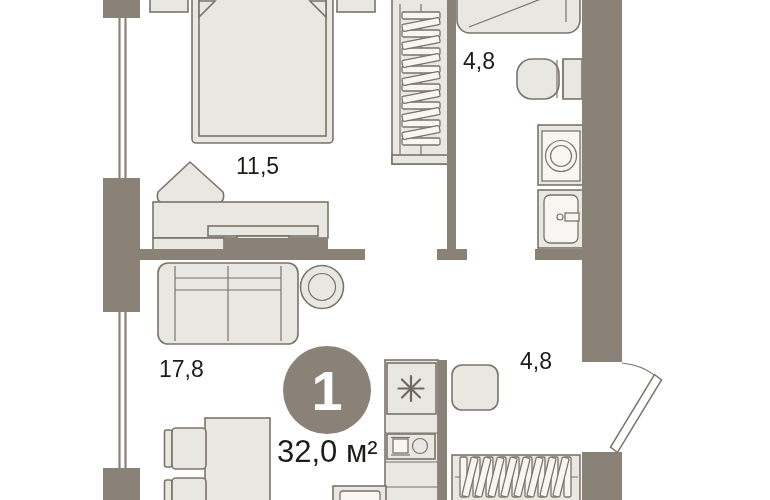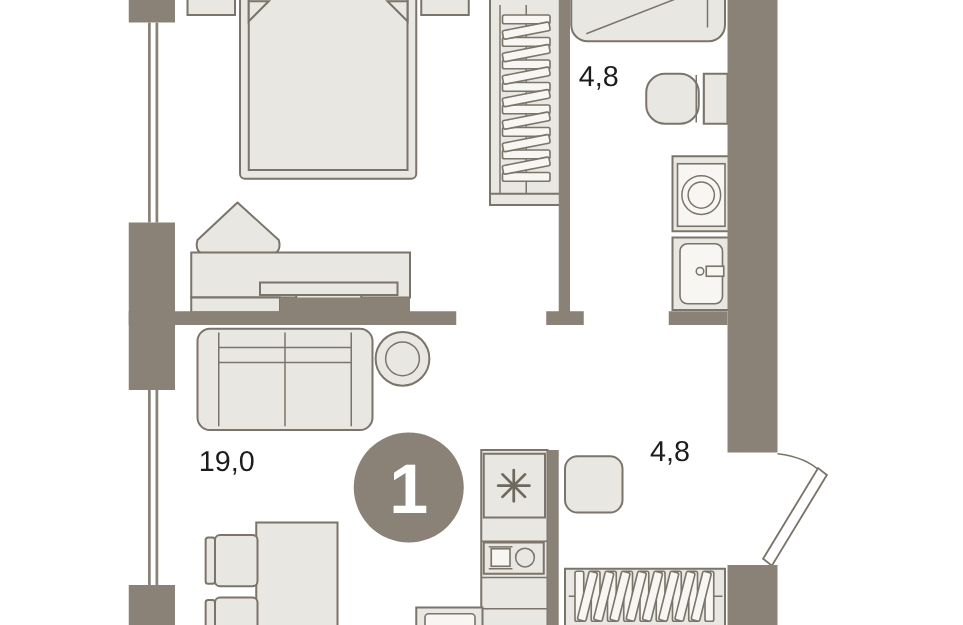--- a/index.html
+++ b/index.html
@@ -179,19 +179,21 @@
       <rect class="w" x="438" y="360" width="9" height="140"></rect>
     </g>
     <g>
       <line class="win" x1="119.5" y1="18" x2="119.5" y2="178"></line>
       <line class="win" x1="125.5" y1="18" x2="125.5" y2="178"></line>
       <line class="win" x1="119.5" y1="312" x2="119.5" y2="468"></line>
       <line class="win" x1="125.5" y1="312" x2="125.5" y2="468"></line>
     </g>
   </svg>
 
+  <div class="lbl" style="left:236px;top:155px;">11,5</div>
   <div class="lbl" style="left:463px;top:50px;">4,8</div>
-  <div class="lbl" style="left:159px;top:358px;">19,0</div>
+  <div class="lbl" style="left:159px;top:358px;">17,8</div>
   <div class="lbl" style="left:520px;top:350px;">4,8</div>
+  <div class="lbl area" style="left:277px;top:436px;">32,0 м²</div>
   <div class="badge">
     <span>1</span>
   </div>
 </div>
 
 </body></html>

